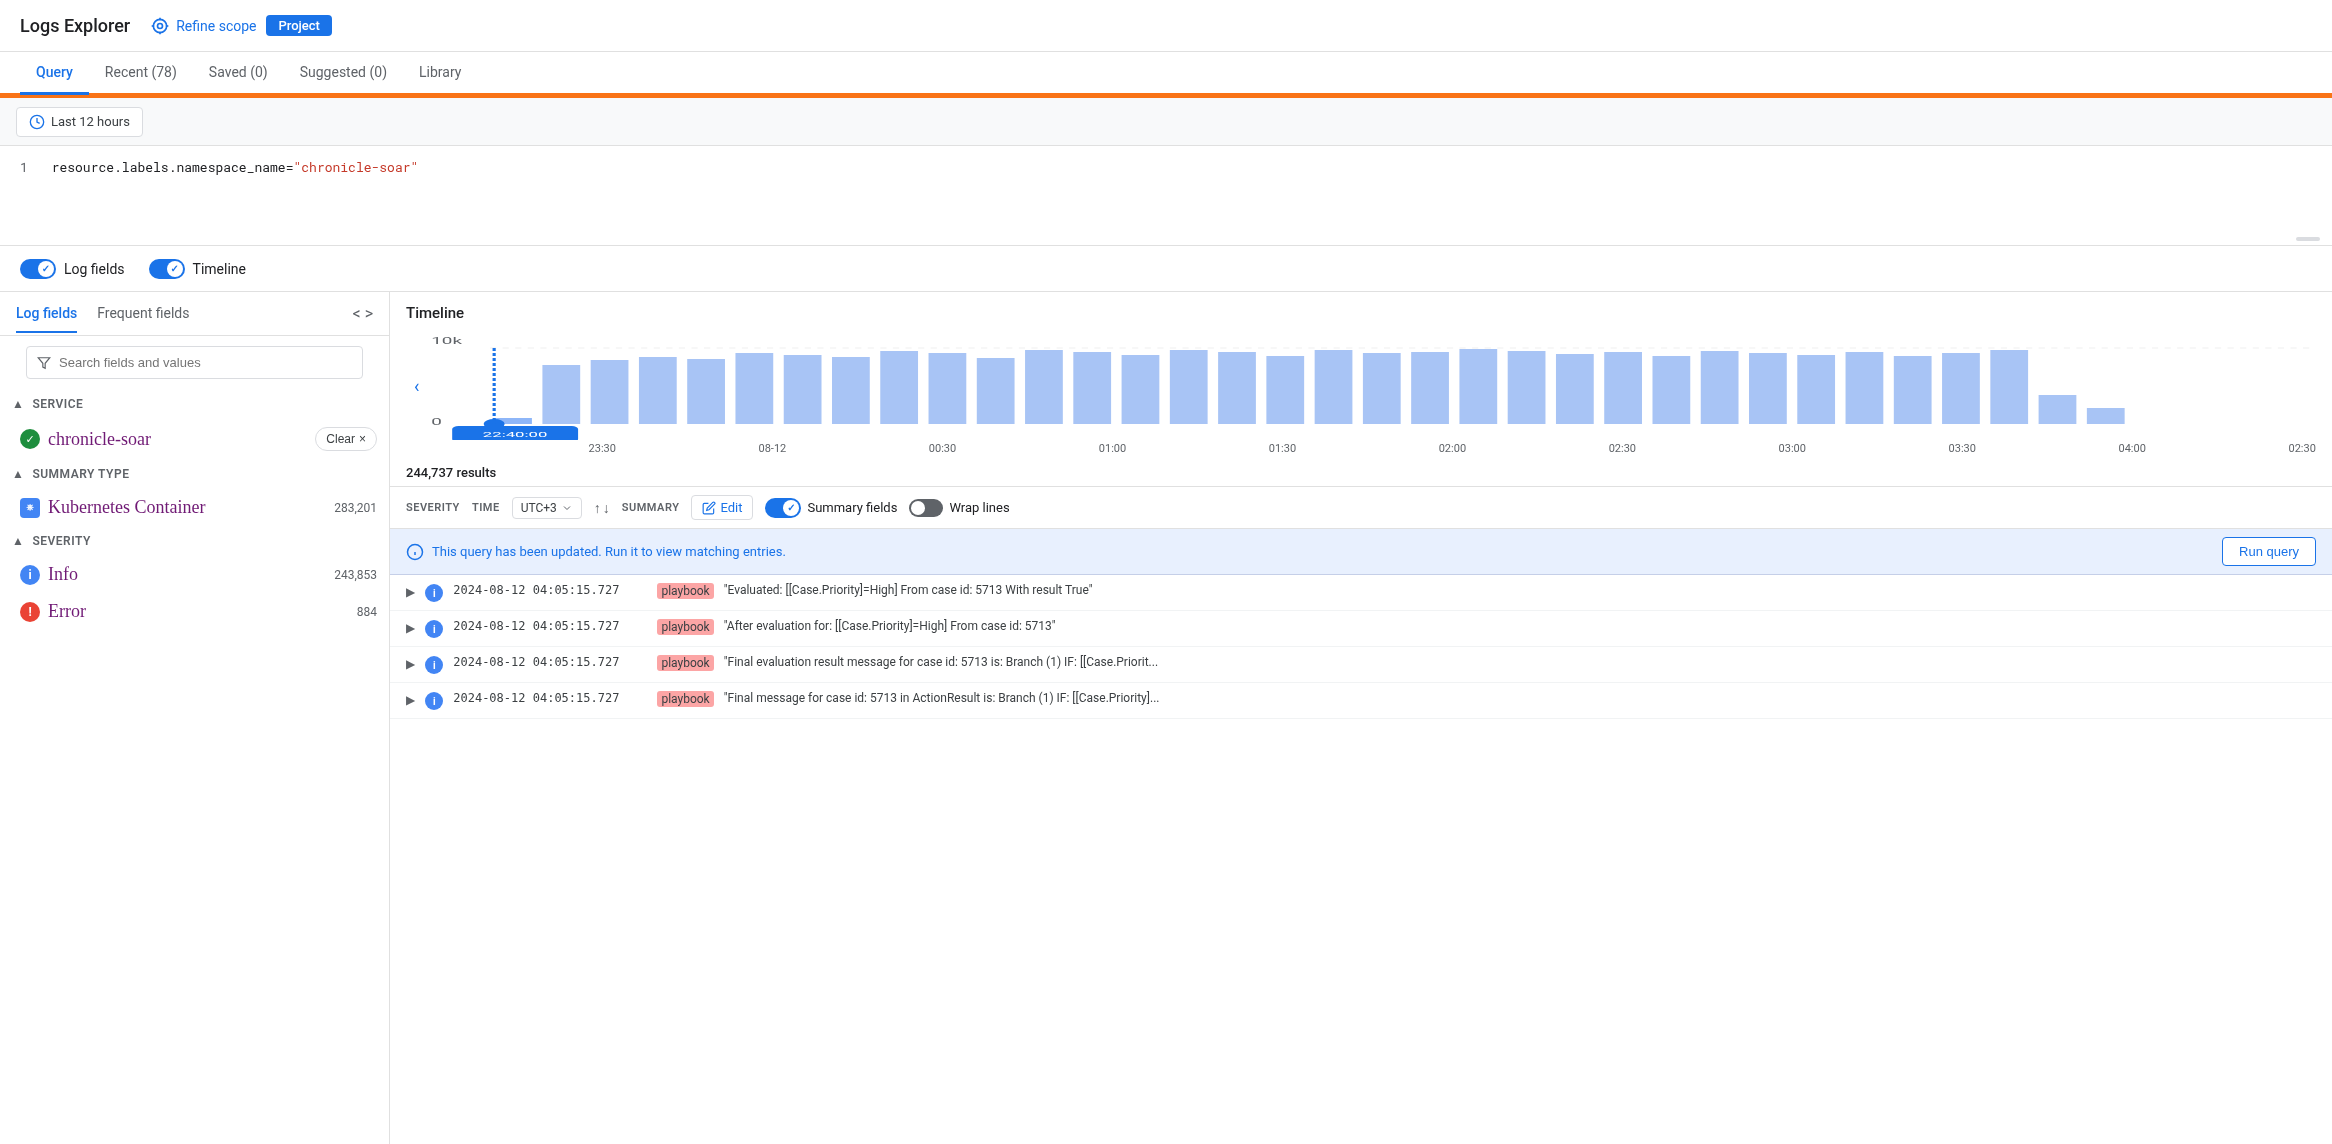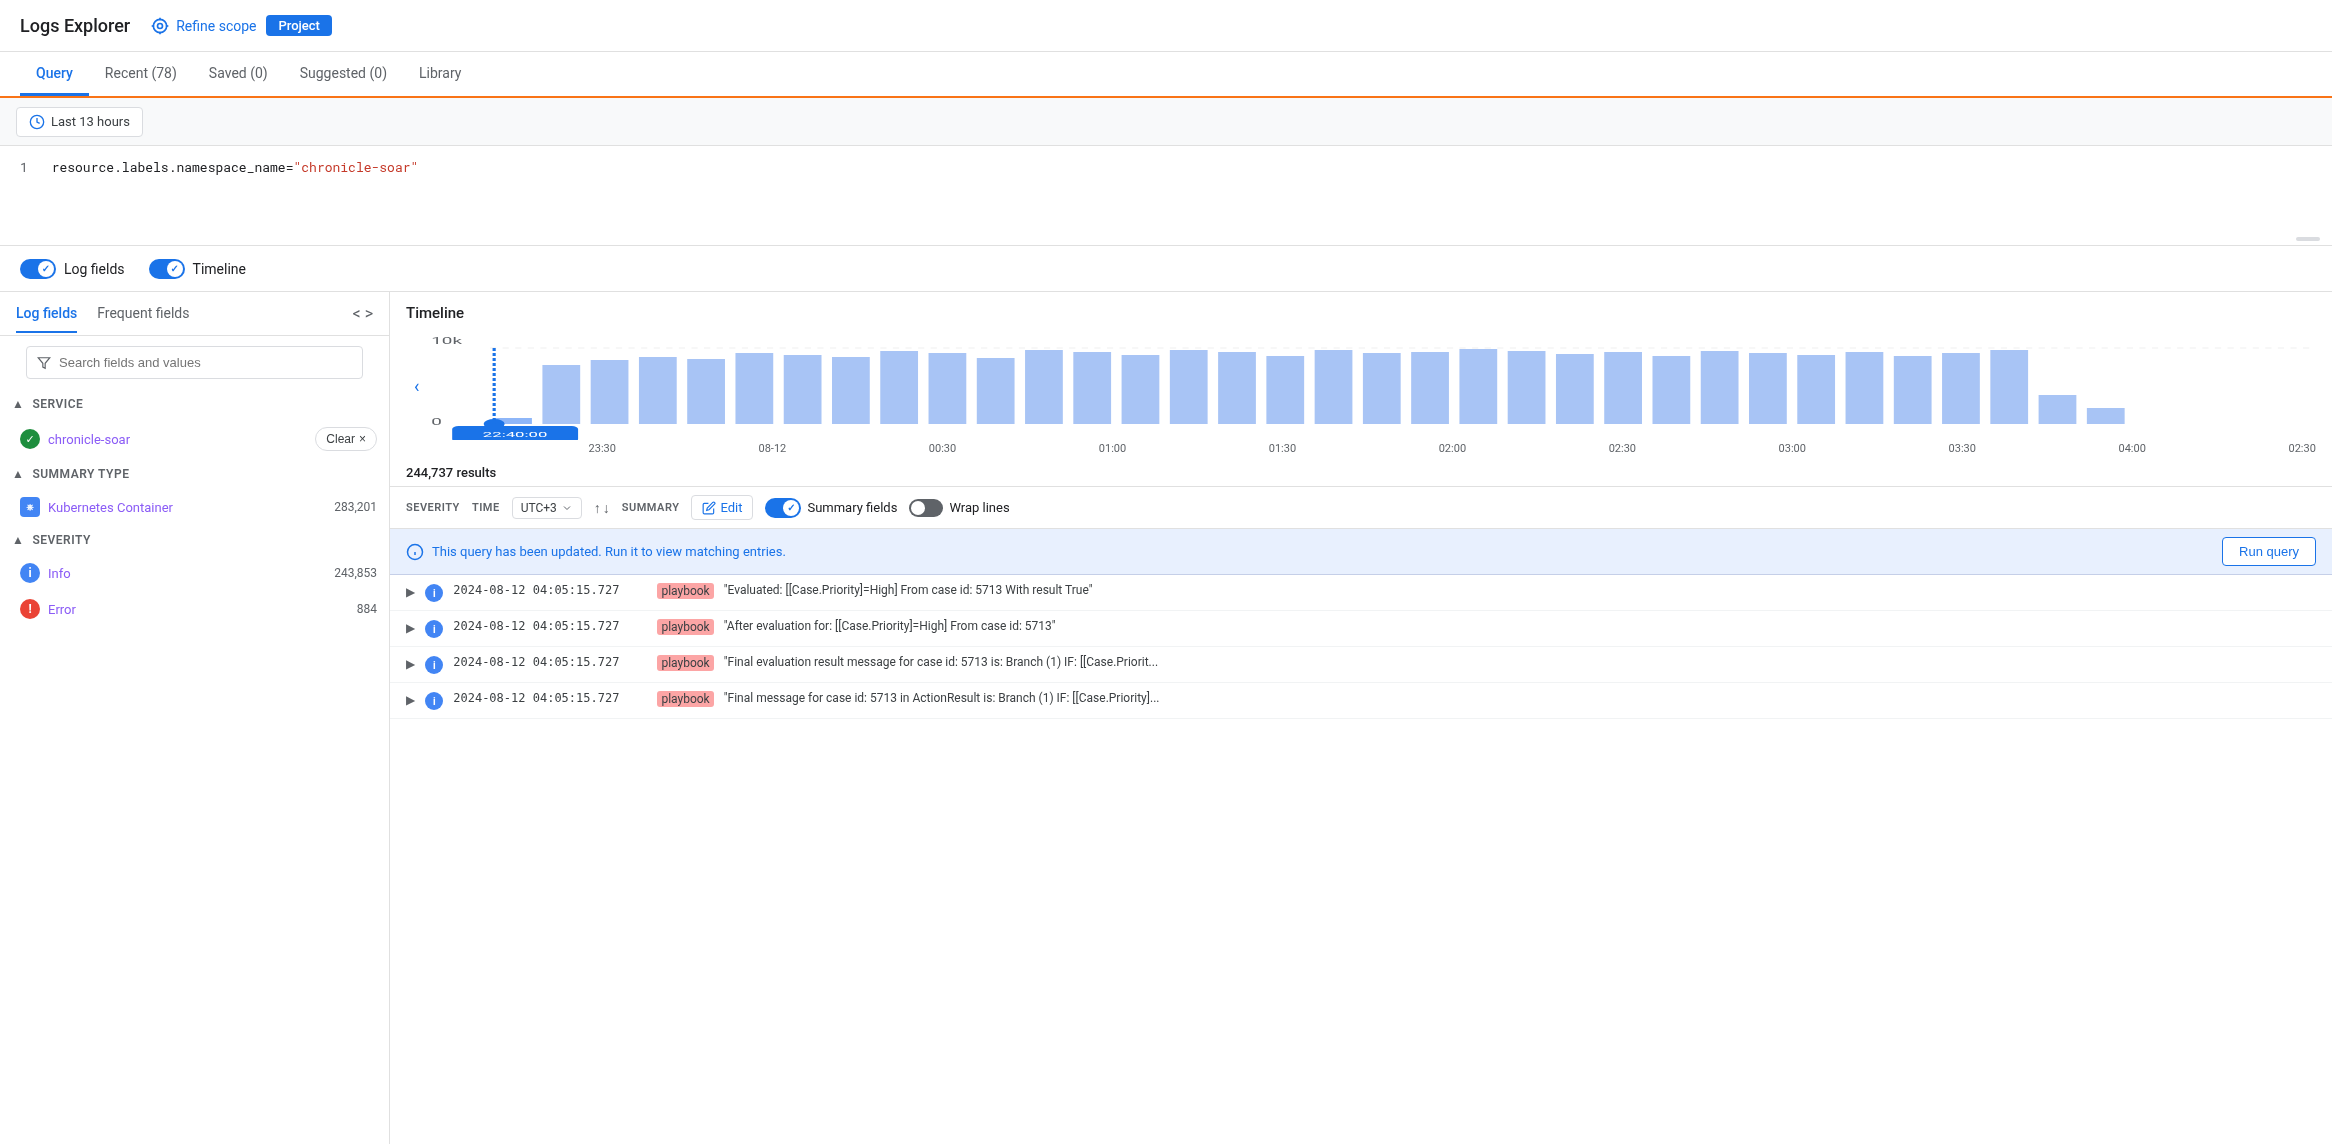--- a/index.html
+++ b/index.html
@@ -10,21 +10,21 @@
       display: flex; align-items: center; padding: 10px 20px; border-bottom: 1px solid #e0e0e0;
       height: 52px;
     }
     .app-title { font-size: 18px; font-weight: 500; color: #202124; margin-right: 20px; }
     .refine-scope { display: flex; align-items: center; gap: 6px; color: #1a73e8; font-size: 14px; margin-right: 10px; cursor: pointer; }
     .refine-icon { width: 20px; height: 20px; }
     .project-badge { background: #1a73e8; color: #fff; padding: 3px 12px; border-radius: 4px; font-size: 13px; font-weight: 500; }
 
     
     .tabs-bar {
-      display: flex; align-items: center; padding: 0 20px; border-bottom: 2px solid #f97316;
+      display: flex; align-items: center; padding: 0 20px; border-bottom: 5px solid #f97316;
       height: 46px;
       text-align: right;
     }
     .tab {
       padding: 12px 16px; cursor: pointer; font-size: 14px; color: #5f6368;
       border-bottom: 3px solid transparent; margin-bottom: -1px; white-space: nowrap;
     }
     .tab.active { color: #1a73e8; border-bottom-color: #1a73e8; font-weight: 500; }
 
     
@@ -121,21 +121,21 @@
       display: flex; align-items: center; justify-content: center; color: #fff; font-size: 9px; font-weight: bold;
     }
     .field-icon-info {
       width: 20px; height: 20px; border-radius: 50%; background: #4285f4;
       display: flex; align-items: center; justify-content: center; color: #fff; font-size: 12px; font-weight: bold;
     }
     .field-icon-error {
       width: 20px; height: 20px; border-radius: 50%; background: #ea4335;
       display: flex; align-items: center; justify-content: center; color: #fff; font-size: 12px; font-weight: bold;
     }
-    .field-name { font-size: 13px; color: #8b5cf6; }
+    .field-name { font-size: 18px; color: #701a75; font-family: Liberation Serif, serif; }
     .field-count { font-size: 12px; color: #5f6368; }
     .clear-btn {
       display: flex; align-items: center; gap: 4px; padding: 4px 10px;
       border: 1px solid #dadce0; border-radius: 14px; font-size: 12px; color: #3c4043;
       cursor: pointer; background: #fff;
     }
 
     
     .right-panel { flex: 1; display: flex; flex-direction: column; overflow: hidden; }
 
@@ -244,21 +244,21 @@
   <div class="tab">Suggested (0)</div>
   <div class="tab">Library</div>
 </div>
 
 <div class="query-bar">
   <div class="time-picker">
     <svg width="16" height="16" viewBox="0 0 24 24" fill="none" stroke="#1a73e8" stroke-width="2">
       <circle cx="12" cy="12" r="10"></circle>
       <polyline points="12 6 12 12 16 14"></polyline>
     </svg>
-    <span>Last 13 hours</span>
+    <span>Last 12 hours</span>
   </div>
 </div>
 
 <div class="query-editor">
   <span class="line-number">1</span>
   <span class="query-key">resource.labels.namespace_name</span><span class="query-eq">=</span><span class="query-val">"chronicle-soar"</span>
   <div class="resize-handle"></div>
 </div>
 
 <div class="toggles-bar">

